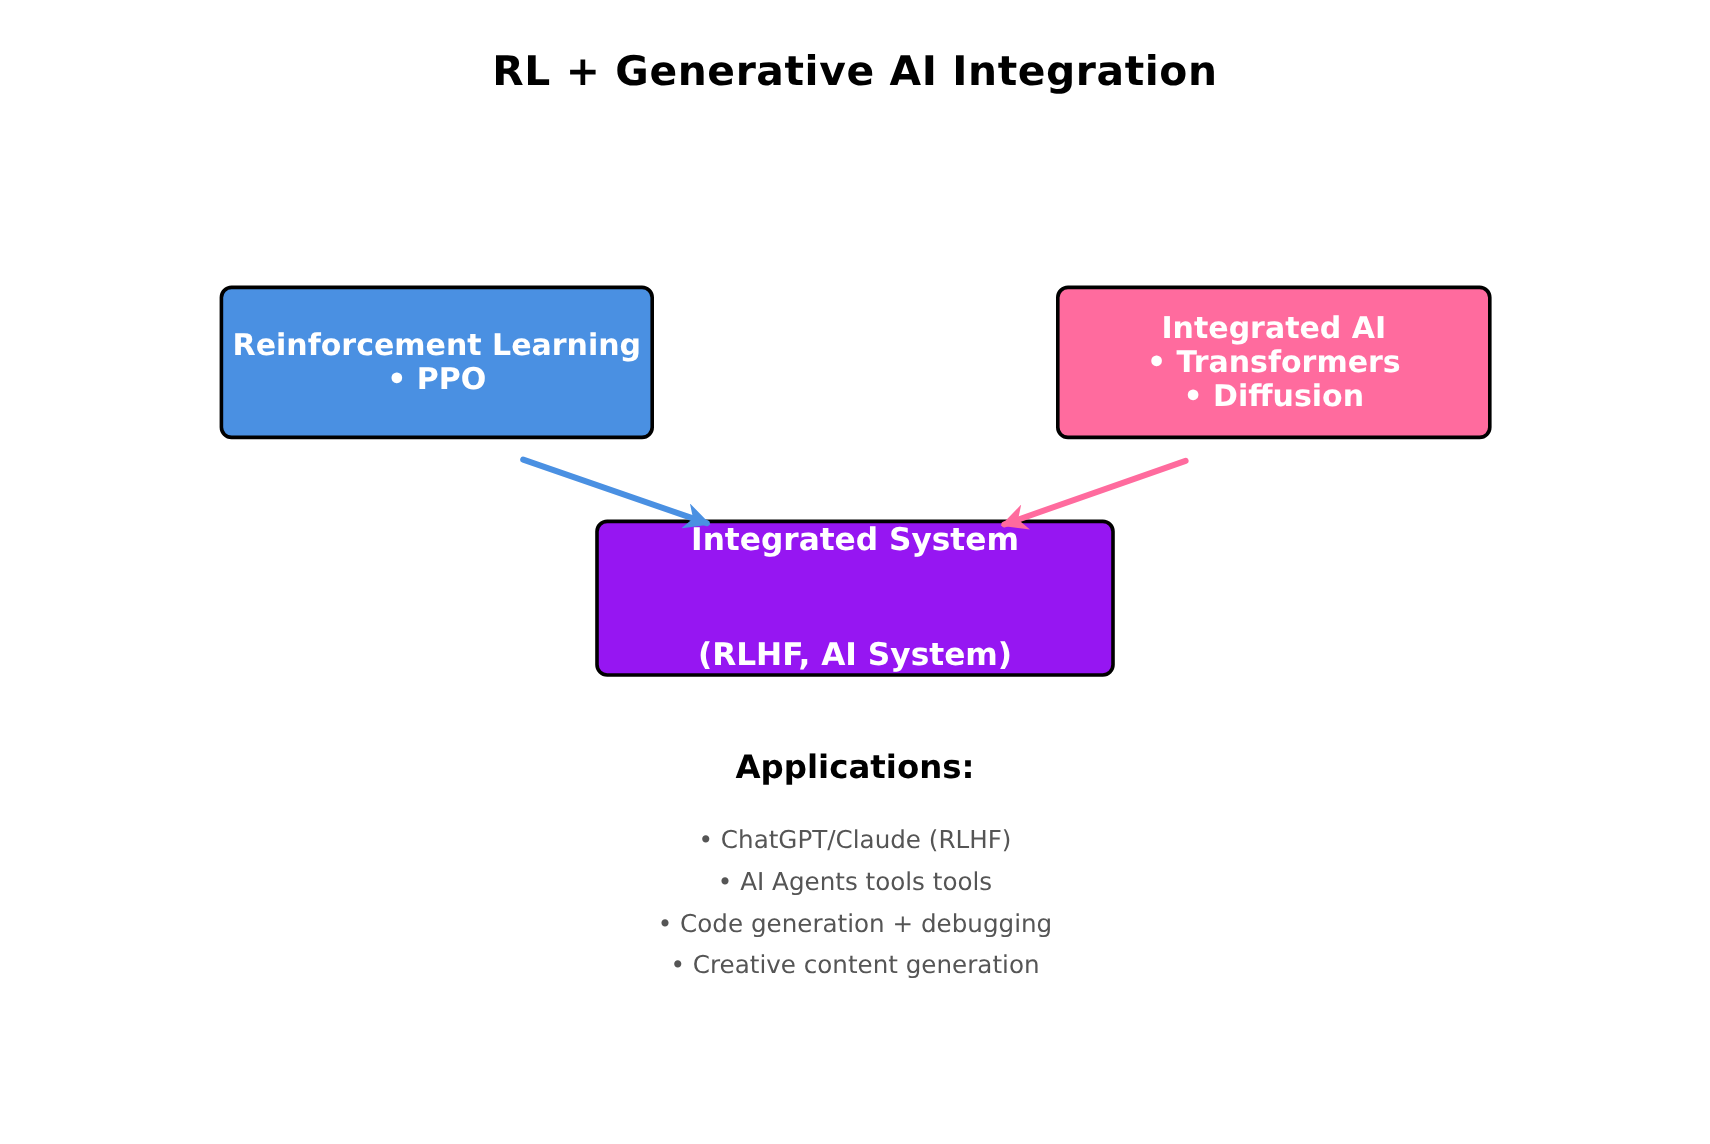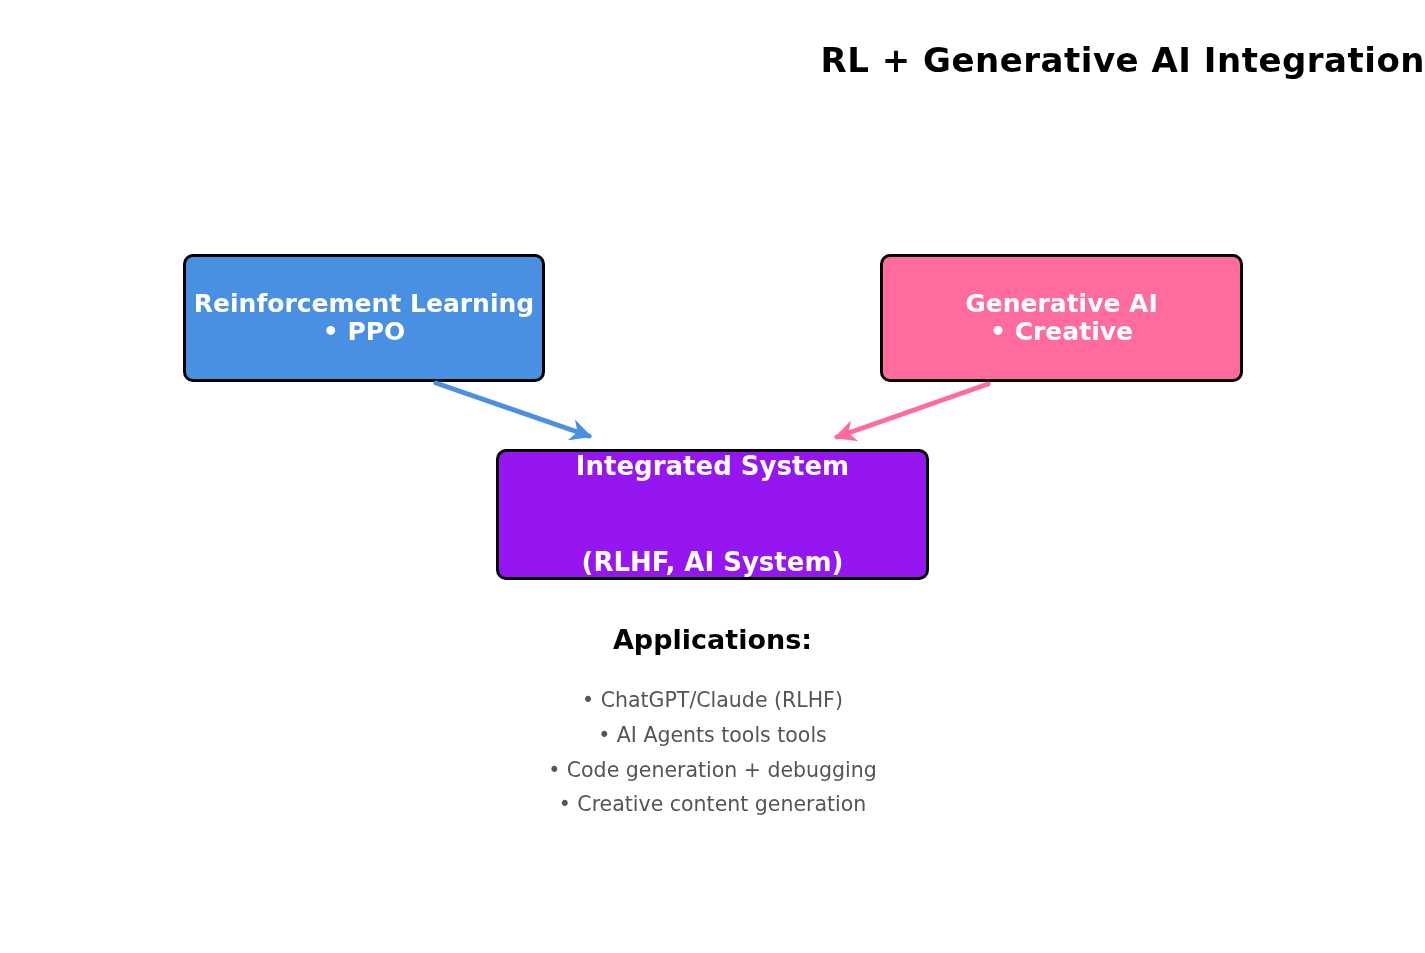--- a/index.html
+++ b/index.html
@@ -13,41 +13,40 @@
     width: 1425px;
     height: 953px;
     background: #ffffff;
     overflow: hidden;
   }
   .diagram-title {
     position: absolute;
     top: 40px;
     left: 0;
     width: 100%;
-    text-align: right;
+    text-align: center;
     font-size: 34px;
     font-weight: bold;
     color: #000000;
     letter-spacing: 0.5px;
   }
   .node {
     position: absolute;
     box-sizing: border-box;
     border: 3.5px solid #000000;
     border-radius: 10px;
     display: flex;
     flex-direction: column;
     justify-content: center;
     align-items: center;
     text-align: center;
     color: #ffffff;
     font-weight: bold;
     font-size: 25px;
     line-height: 28px;
-    margin-top: 16px;
   }
   .node-rl {
     left: 183px;
     top: 238px;
     width: 362px;
     height: 128px;
     background: #4a90e2;
   }
   .node-gen {
     left: 880px;
@@ -104,22 +103,23 @@
 <div class="canvas">
 
   <div class="diagram-title">RL + Generative AI Integration</div>
 
   <div class="node node-rl">
     <div>Reinforcement Learning</div>
     <div>• PPO</div>
   </div>
 
   <div class="node node-gen">
-    <div>Generative AI</div>
-    <div>• Creative</div>
+    <div>Integrated AI</div>
+    <div>• Transformers</div>
+    <div>• Diffusion</div>
   </div>
 
   <div class="node node-integrated">
     <div>Integrated System</div>
     <div>(RLHF, AI System)</div>
   </div>
 
   <svg class="arrow-layer" viewBox="0 0 1425 953" xmlns="http://www.w3.org/2000/svg" aria-hidden="true">
     <defs>
       <marker id="head-blue" viewBox="0 0 10 10" refX="8.5" refY="5" markerWidth="4.4" markerHeight="4.4" orient="auto">

